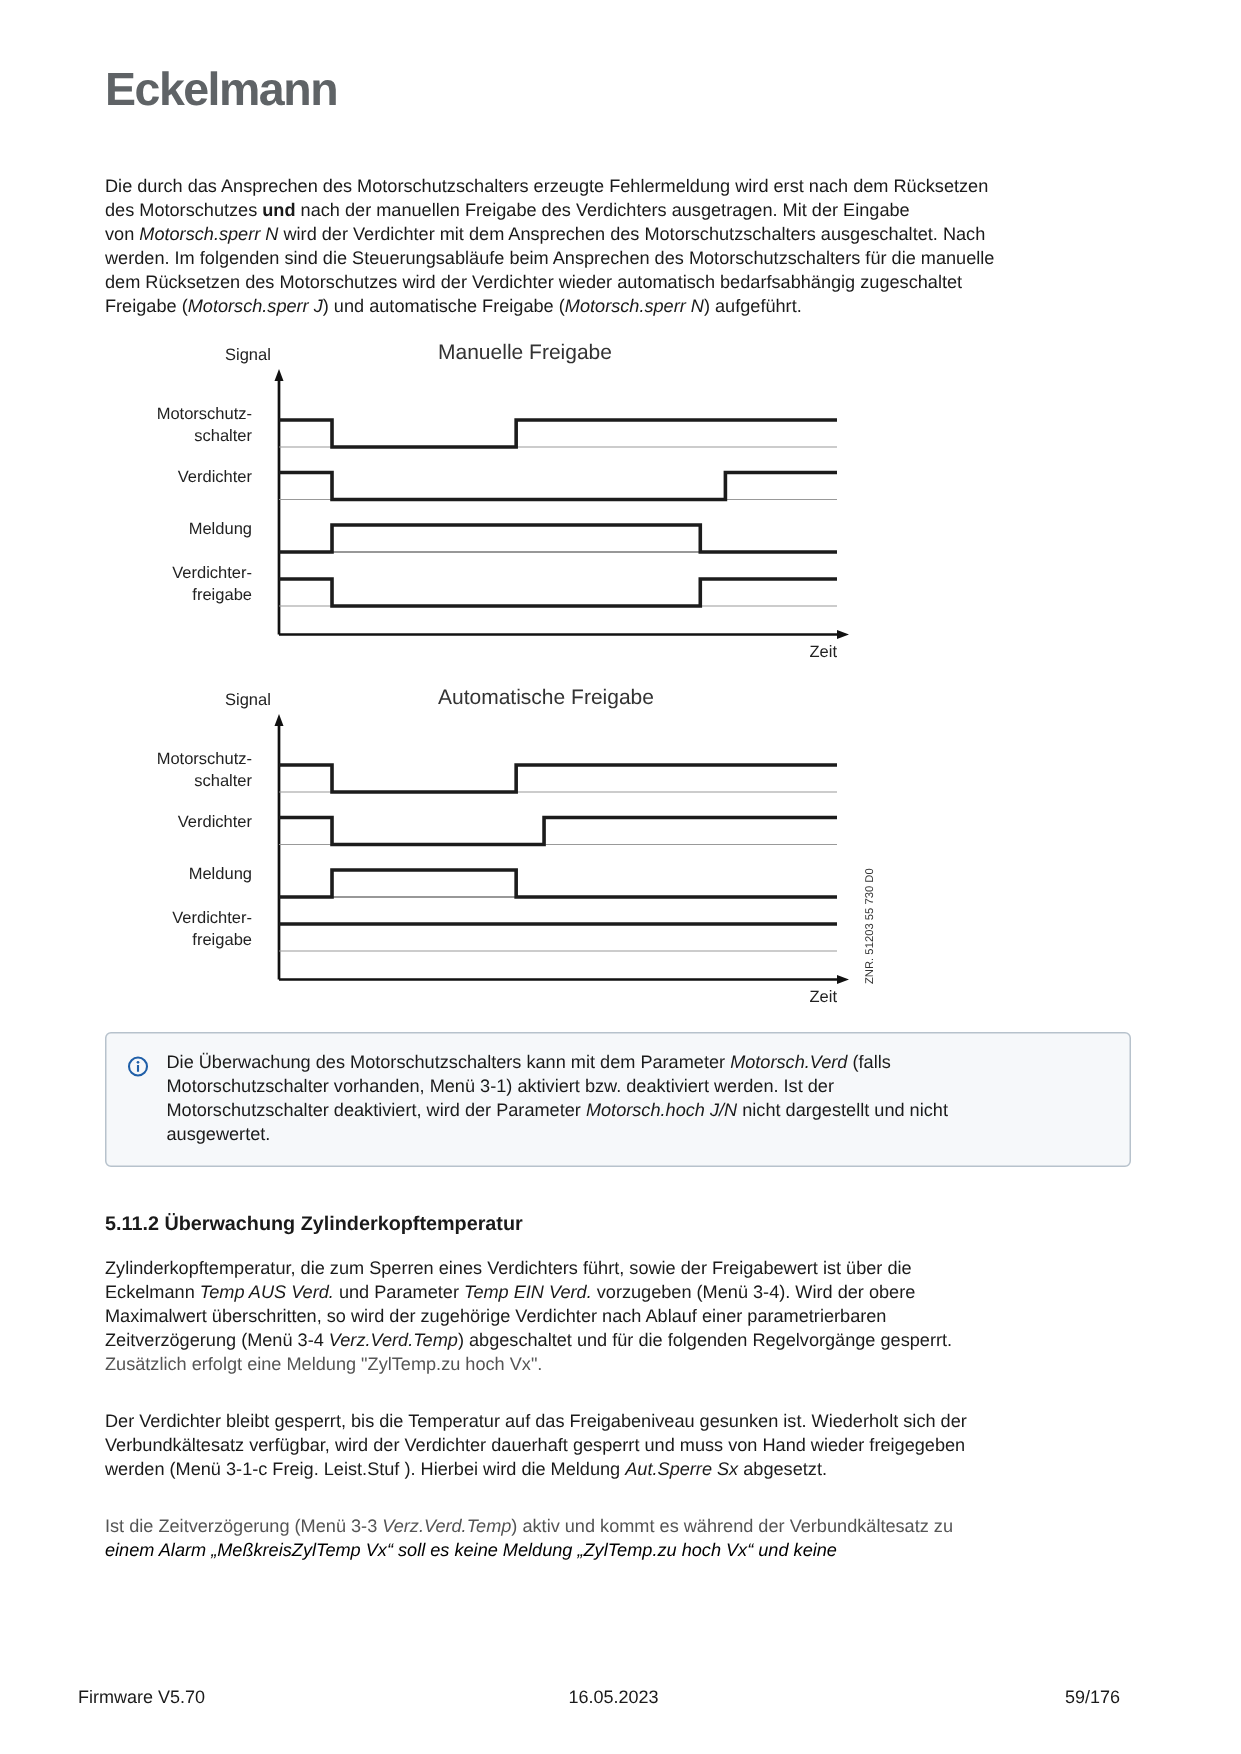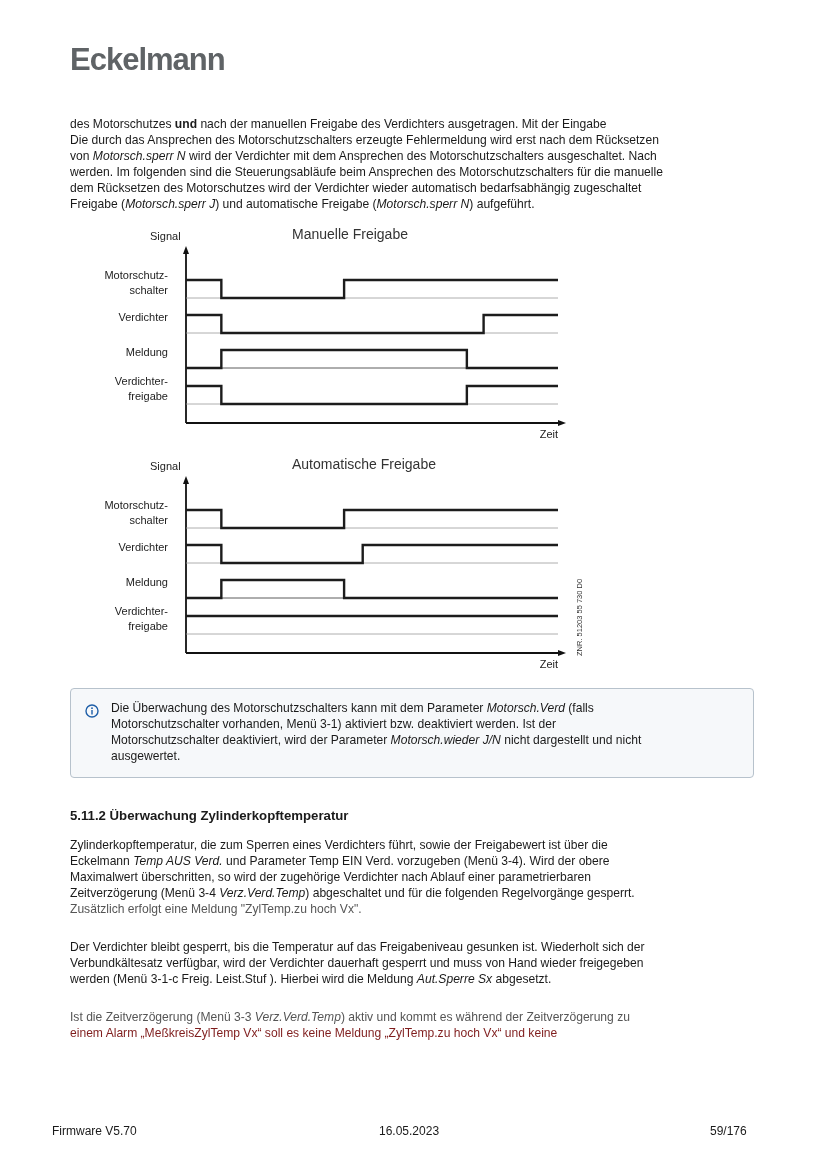--- a/index.html
+++ b/index.html
@@ -15,22 +15,22 @@
   .note-text { position:absolute; left:40px; top:11px; width:630px; font-size:12.1px; line-height:16.1px; }
   .heading { position:absolute; left:70px; top:808px; font-size:13.2px; font-weight:bold; color:#1a1a1a; }
   .footer { position:absolute; top:1124px; font-size:12px; color:#1a1a1a; }
 </style>
 </head>
 <body>
 
 <div class="logo">Eckelmann</div>
 
 <div class="para" id="intro" style="top:116px;">
+    <div style="white-space: nowrap;"><span>Die durch das Ansprechen des Motorschutzschalters erzeugte Fehlermeldung wird erst nach dem Rücksetzen</span></div>
     <div style="white-space: nowrap;"><span>des Motorschutzes </span><span style="font-weight: bold;">und</span><span> nach der manuellen Freigabe des Verdichters ausgetragen. Mit der Eingabe</span></div>
-    <div style="white-space: nowrap;"><span>Die durch das Ansprechen des Motorschutzschalters erzeugte Fehlermeldung wird erst nach dem Rücksetzen</span></div>
     <div style="white-space: nowrap;"><span>von </span><span style="font-style: italic;">Motorsch.sperr N</span><span> wird der Verdichter mit dem Ansprechen des Motorschutzschalters ausgeschaltet. Nach</span></div>
     <div style="white-space: nowrap;"><span>werden. Im folgenden sind die Steuerungsabläufe beim Ansprechen des Motorschutzschalters für die manuelle</span></div>
     <div style="white-space: nowrap;"><span>dem Rücksetzen des Motorschutzes wird der Verdichter wieder automatisch bedarfsabhängig zugeschaltet</span></div>
     <div style="white-space: nowrap;"><span>Freigabe (</span><span style="font-style: italic;">Motorsch.sperr J</span><span>) und automatische Freigabe (</span><span style="font-style: italic;">Motorsch.sperr N</span><span>) aufgeführt.</span></div>
   </div>
 
 <svg id="diag-manual" style="position:absolute;left:80px;top:222px;" width="500" height="225">
     <text x="70" y="18" font-size="11" fill="#222">Signal</text>
     <text x="212" y="17" font-size="14" fill="#333">Manuelle Freigabe</text>
     <line x1="106" y1="30" x2="106" y2="201" stroke="#111" stroke-width="1.8"></line>
@@ -80,39 +80,39 @@
 
 <div class="note">
   <svg class="note-icon" viewBox="0 0 14 14">
     <circle cx="7" cy="7" r="6" fill="none" stroke="#1f5fa8" stroke-width="1.4"></circle>
     <circle cx="7" cy="4.2" r="0.9" fill="#1f5fa8"></circle>
     <rect x="6.3" y="6" width="1.4" height="4.5" fill="#1f5fa8"></rect>
   </svg>
   <div class="note-text">
       <div style="white-space: nowrap;"><span>Die Überwachung des Motorschutzschalters kann mit dem Parameter </span><span style="font-style: italic;">Motorsch.Verd</span><span> (falls</span></div>
       <div style="white-space: nowrap;"><span>Motorschutzschalter vorhanden, Menü 3-1) aktiviert bzw. deaktiviert werden. Ist der</span></div>
-      <div style="white-space: nowrap;"><span>Motorschutzschalter deaktiviert, wird der Parameter </span><span style="font-style: italic;">Motorsch.wieder J/N</span><span> nicht dargestellt und nicht</span></div>
+      <div style="white-space: nowrap;"><span>Motorschutzschalter deaktiviert, wird der Parameter </span><span style="font-style: italic;">Motorsch.hoch J/N</span><span> nicht dargestellt und nicht</span></div>
       <div style="white-space: nowrap;"><span>ausgewertet.</span></div>
     </div>
 </div>
 
 <div class="heading">5.11.2  Überwachung Zylinderkopftemperatur</div>
 
 <div class="para" style="top:837px;">
     <div style="white-space: nowrap;"><span>Zylinderkopftemperatur, die zum Sperren eines Verdichters führt, sowie der Freigabewert ist über die</span></div>
-    <div style="white-space: nowrap;"><span>Eckelmann </span><span style="font-style: italic;">Temp AUS Verd.</span><span> und Parameter </span><span style="">Temp EIN Verd.</span><span> vorzugeben (Menü 3-4). Wird der obere</span></div>
+    <div style="white-space: nowrap;"><span>Eckelmann </span><span style="font-style: italic;">Temp AUS Verd.</span><span> und Parameter </span><span style="font-style: italic;">Temp EIN Verd.</span><span> vorzugeben (Menü 3-4). Wird der obere</span></div>
     <div style="white-space: nowrap;"><span>Maximalwert überschritten, so wird der zugehörige Verdichter nach Ablauf einer parametrierbaren</span></div>
     <div style="white-space: nowrap;"><span>Zeitverzögerung (Menü 3-4 </span><span style="font-style: italic;">Verz.Verd.Temp</span><span>) abgeschaltet und für die folgenden Regelvorgänge gesperrt.</span></div>
     <div style="white-space: nowrap;"><span style="color: rgb(85, 85, 85);">Zusätzlich erfolgt eine Meldung "ZylTemp.zu hoch Vx".</span></div>
   </div>
 <div class="para" style="top:939px;">
     <div style="white-space: nowrap;"><span>Der Verdichter bleibt gesperrt, bis die Temperatur auf das Freigabeniveau gesunken ist. Wiederholt sich der</span></div>
     <div style="white-space: nowrap;"><span>Verbundkältesatz verfügbar, wird der Verdichter dauerhaft gesperrt und muss von Hand wieder freigegeben</span></div>
     <div style="white-space: nowrap;"><span>werden (Menü 3-1-c Freig. Leist.Stuf ). Hierbei wird die Meldung </span><span style="font-style: italic;">Aut.Sperre Sx</span><span> abgesetzt.</span></div>
   </div>
 <div class="para" style="top:1009px;">
-    <div style="white-space: nowrap;"><span style="color: rgb(85, 85, 85);">Ist die Zeitverzögerung  (Menü 3-3 </span><span style="font-style: italic; color: rgb(85, 85, 85);">Verz.Verd.Temp</span><span style="color: rgb(85, 85, 85);">) aktiv und kommt es während der Zeitverzögerung zu</span></div>
-    <div style="white-space: nowrap;"><span style="color: #7f1d1d;">einem Alarm „MeßkreisZylTemp Vx“ soll es keine Meldung „ZylTemp.zu hoch Vx“ und keine</span></div>
+    <div style="white-space: nowrap;"><span style="color: rgb(85, 85, 85);">Ist die Zeitverzögerung  (Menü 3-3 </span><span style="font-style: italic; color: rgb(85, 85, 85);">Verz.Verd.Temp</span><span style="color: rgb(85, 85, 85);">) aktiv und kommt es während der Verbundkältesatz zu</span></div>
+    <div style="white-space: nowrap;"><span style="color: #000000; font-style: italic;">einem Alarm „MeßkreisZylTemp Vx“ soll es keine Meldung „ZylTemp.zu hoch Vx“ und keine</span></div>
   </div>
 
 <div class="footer" style="left:52px;">Firmware V5.70</div>
 <div class="footer" style="left:379px;">16.05.2023</div>
 <div class="footer" style="left:710px;">59/176</div>
 
 </body></html>

